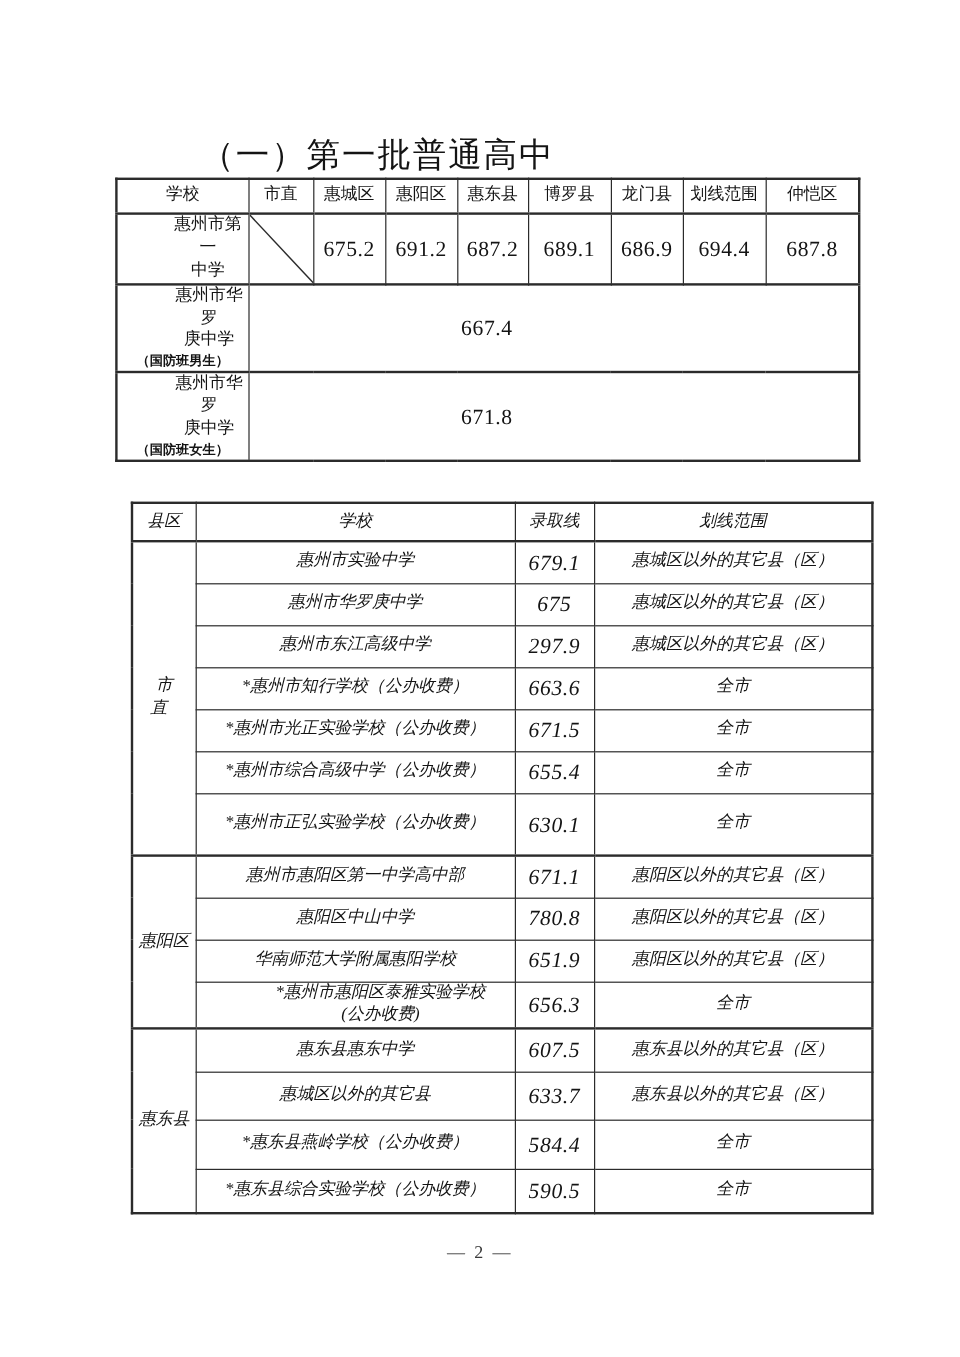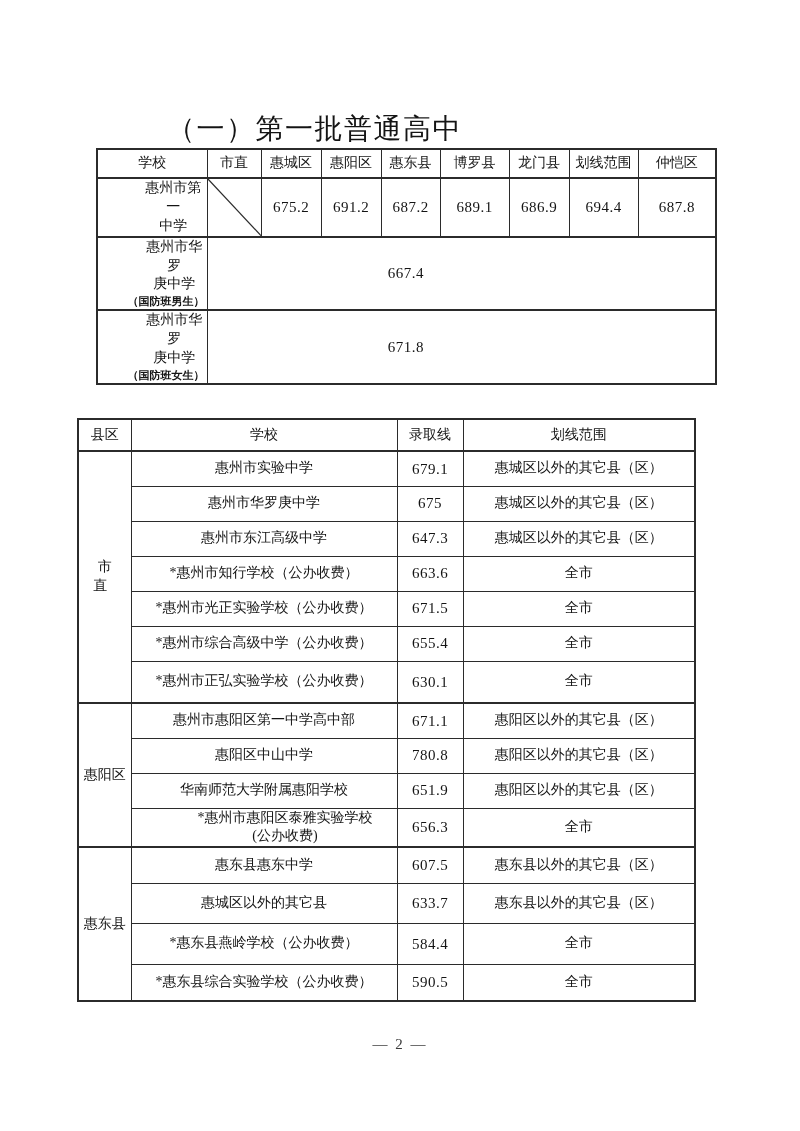--- a/index.html
+++ b/index.html
@@ -11,30 +11,30 @@
     position:absolute;left:167px;font-size:28px;letter-spacing:1.5px;
     white-space:nowrap;color:#141414;
   }
   #title1{top:110px;}
   #title2{top:390px;}
   table{
     position:absolute;border-collapse:collapse;table-layout:fixed;
     background:#ffffff;border:2px solid #2b2b2b;
   }
   #t1{left:96px;top:148px;width:619px;}
-  #t2{left:77px;top:418px;width:617px;}
+  #t2{left:109px;top:418px;width:617px;font-style:italic;}
   th,td{
     border:1px solid #2b2b2b;text-align:center;vertical-align:middle;
     padding:0 2px;font-weight:normal;font-size:14px;line-height:1.35;overflow:hidden;
   }
   thead th{border-bottom-width:2px;}
   tr.thick>td{border-top-width:2px;}
-  .num{font-size:15px;letter-spacing:0.5px;}
+  .num{font-size:18px;letter-spacing:0.5px;}
   .pre{white-space:pre-line;padding-left:44px;}
-  .note{font-size:11px;font-weight:bold;line-height:1.25;margin-top:1px;letter-spacing:0;text-align:right;}
+  .note{font-size:11px;font-weight:bold;line-height:1.25;margin-top:1px;letter-spacing:0;}
   .diag{position:relative;padding:0;}
   .diag svg{position:absolute;left:0;top:0;width:100%;height:100%;display:block;}
   .merged{padding-right:113px;}
   .spread{letter-spacing:9px;text-indent:9px;}
   .footer{
     position:absolute;top:1036px;left:0;width:100%;text-align:center;
     font-size:15px;color:#3a3a3a;letter-spacing:2px;
   }
 </style>
 </head>
@@ -129,39 +129,39 @@
         <td class="num">679.1</td>
         <td>惠城区以外的其它县（区）</td>
       </tr>
       <tr style="height:35px">
         <td>惠州市华罗庚中学</td>
         <td class="num">675</td>
         <td>惠城区以外的其它县（区）</td>
       </tr>
       <tr style="height:35px">
         <td>惠州市东江高级中学</td>
-        <td class="num">647.3</td>
+        <td class="num">297.9</td>
         <td>惠城区以外的其它县（区）</td>
       </tr>
       <tr style="height:35px">
         <td>*惠州市知行学校（公办收费）</td>
         <td class="num">663.6</td>
         <td>全市</td>
       </tr>
       <tr style="height:35px">
         <td>*惠州市光正实验学校（公办收费）</td>
         <td class="num">671.5</td>
         <td>全市</td>
       </tr>
       <tr style="height:35px">
         <td>*惠州市综合高级中学（公办收费）</td>
         <td class="num">655.4</td>
         <td>全市</td>
       </tr>
-      <tr style="height:42px">
+      <tr style="height:52px">
         <td>*惠州市正弘实验学校（公办收费）</td>
         <td class="num">630.1</td>
         <td>全市</td>
       </tr>
 
       <tr class="thick" style="height:35px">
         <td rowspan="4">惠阳区</td>
         <td>惠州市惠阳区第一中学高中部</td>
         <td class="num">671.1</td>
         <td>惠阳区以外的其它县（区）</td>

